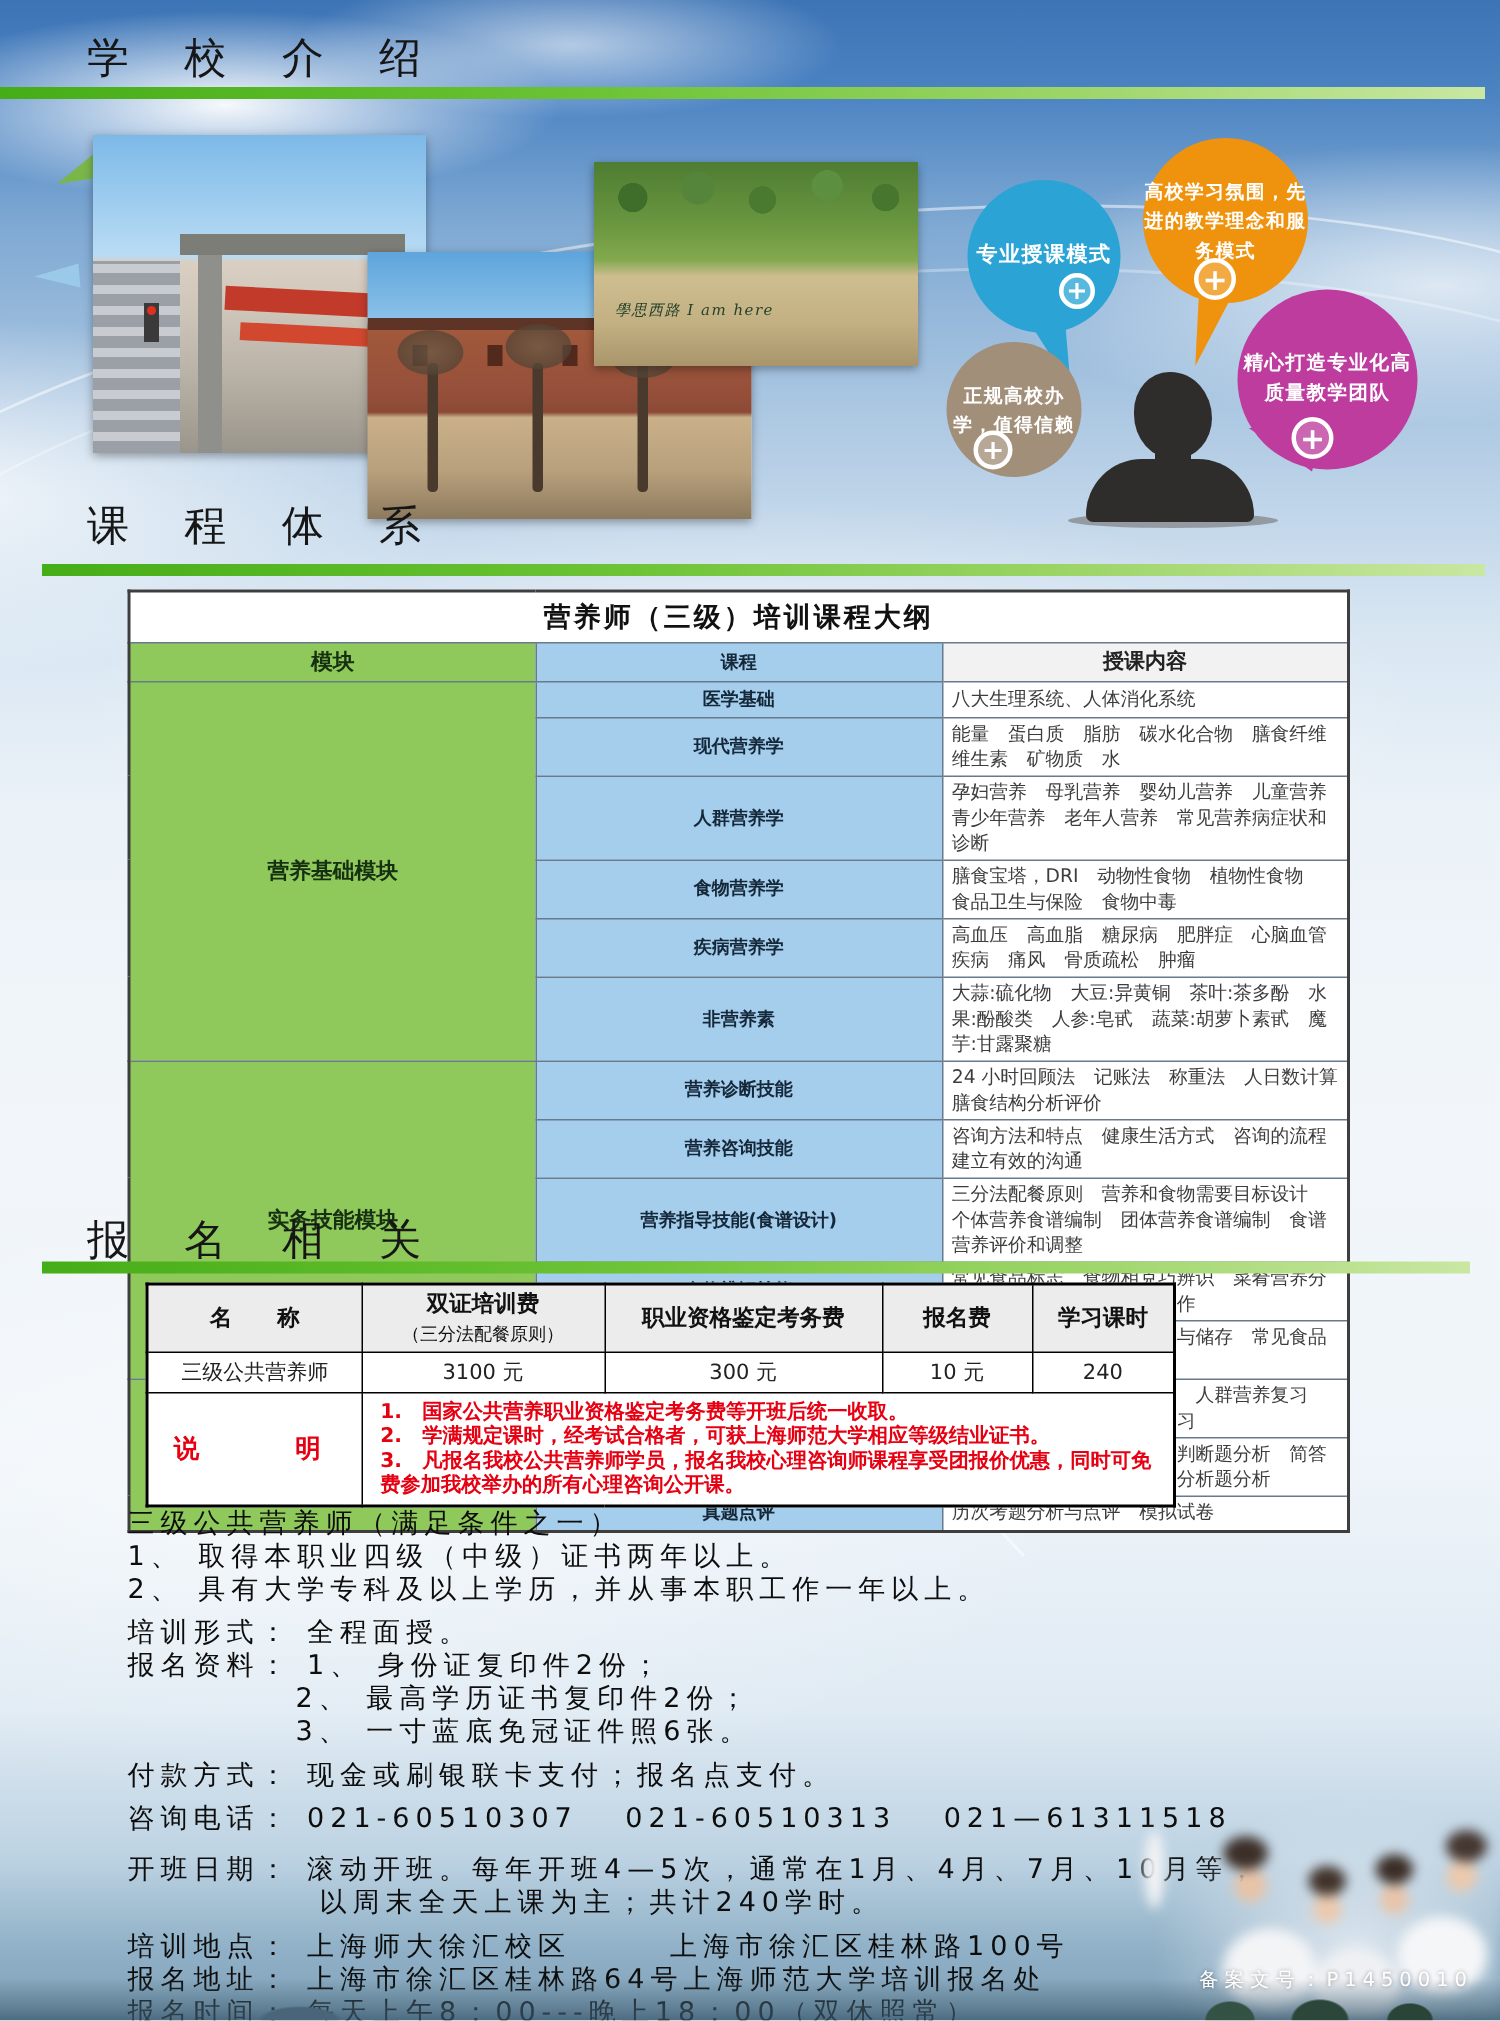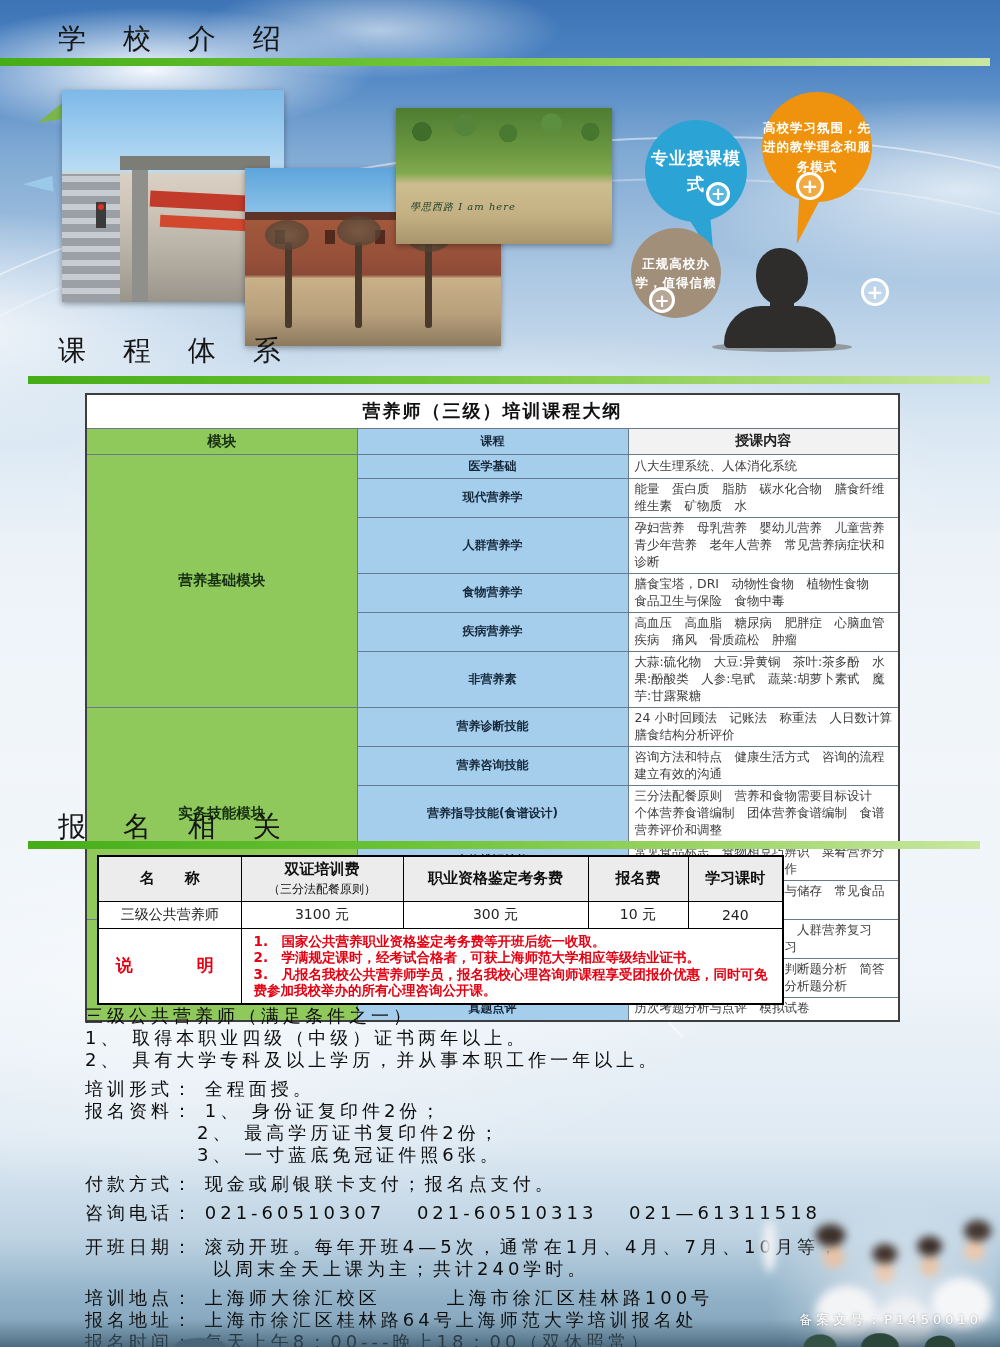--- a/index.html
+++ b/index.html
@@ -74,21 +74,21 @@
      radial-gradient(circle 15px at 52% 32%, #4a7a30 60%, transparent 62%),
      radial-gradient(circle 17px at 72% 20%, #5d8f41 60%, transparent 62%),
      radial-gradient(circle 15px at 90% 30%, #47762e 60%, transparent 62%); }
   .ph3 .cap { position:absolute; left:14px; bottom:30px; font-size:10px; color:#23402a;
     font-family:"DejaVu Serif","Liberation Serif",serif; font-style:italic; letter-spacing:1px; }
 
   
   .bubble { position:absolute; border-radius:50%; color:#fff; font-weight:bold;
     display:flex; align-items:center; justify-content:center; text-align:center; }
   .bubble .txt { line-height:1.55; letter-spacing:1px; }
-  .bb-blue { left:645px; top:120px; width:102px; height:102px; background:#2ba4d5; font-size:17px; }
+  .bb-blue { left:645px; top:120px; width:102px; height:102px; background:#2ba4d5; font-size:14px; }
   .bb-blue::after { content:""; position:absolute; left:52px; top:92px; width:0; height:0;
     border-left:7px solid transparent; border-right:16px solid transparent;
     border-top:46px solid #2ba4d5; transform:rotate(-24deg); }
   .bb-orange { left:762px; top:92px; width:110px; height:110px; background:#ef930e; font-size:12.5px; }
   .bb-orange::after { content:""; position:absolute; left:28px; top:100px; width:0; height:0;
     border-left:16px solid transparent; border-right:7px solid transparent;
     border-top:52px solid #ef930e; transform:rotate(20deg); }
   .bb-taupe { left:631px; top:228px; width:90px; height:90px; background:#a28f79; font-size:12.5px; }
   .bb-magenta { left:825px; top:193px; width:120px; height:120px; background:#bd3c9e; font-size:13px; }
   .bb-magenta::after { content:""; position:absolute; left:6px; top:86px; width:0; height:0;
@@ -223,20 +223,23 @@
 
   <div class="bubble bb-blue">
     <span class="txt">专业授课模式</span>
   </div>
   <div class="bubble bb-orange">
     <span class="txt">高校学习氛围，先进的教学理念和服务模式</span>
   </div>
   <div class="bubble bb-taupe">
     <span class="txt">正规高校办学，值得信赖</span>
   </div>
+  <div class="bubble bb-magenta">
+    <span class="txt">精心打造专业化高质量教学团队</span>
+  </div>
   <div class="plus pl1">+</div>
   <div class="plus pl2">+</div>
   <div class="plus pl3">+</div>
   <div class="plus pl4">+</div>
   <div class="person">
     <div class="shadow"></div>
     <div class="head"></div>
     <div class="neck"></div>
     <div class="body"></div>
   </div>

